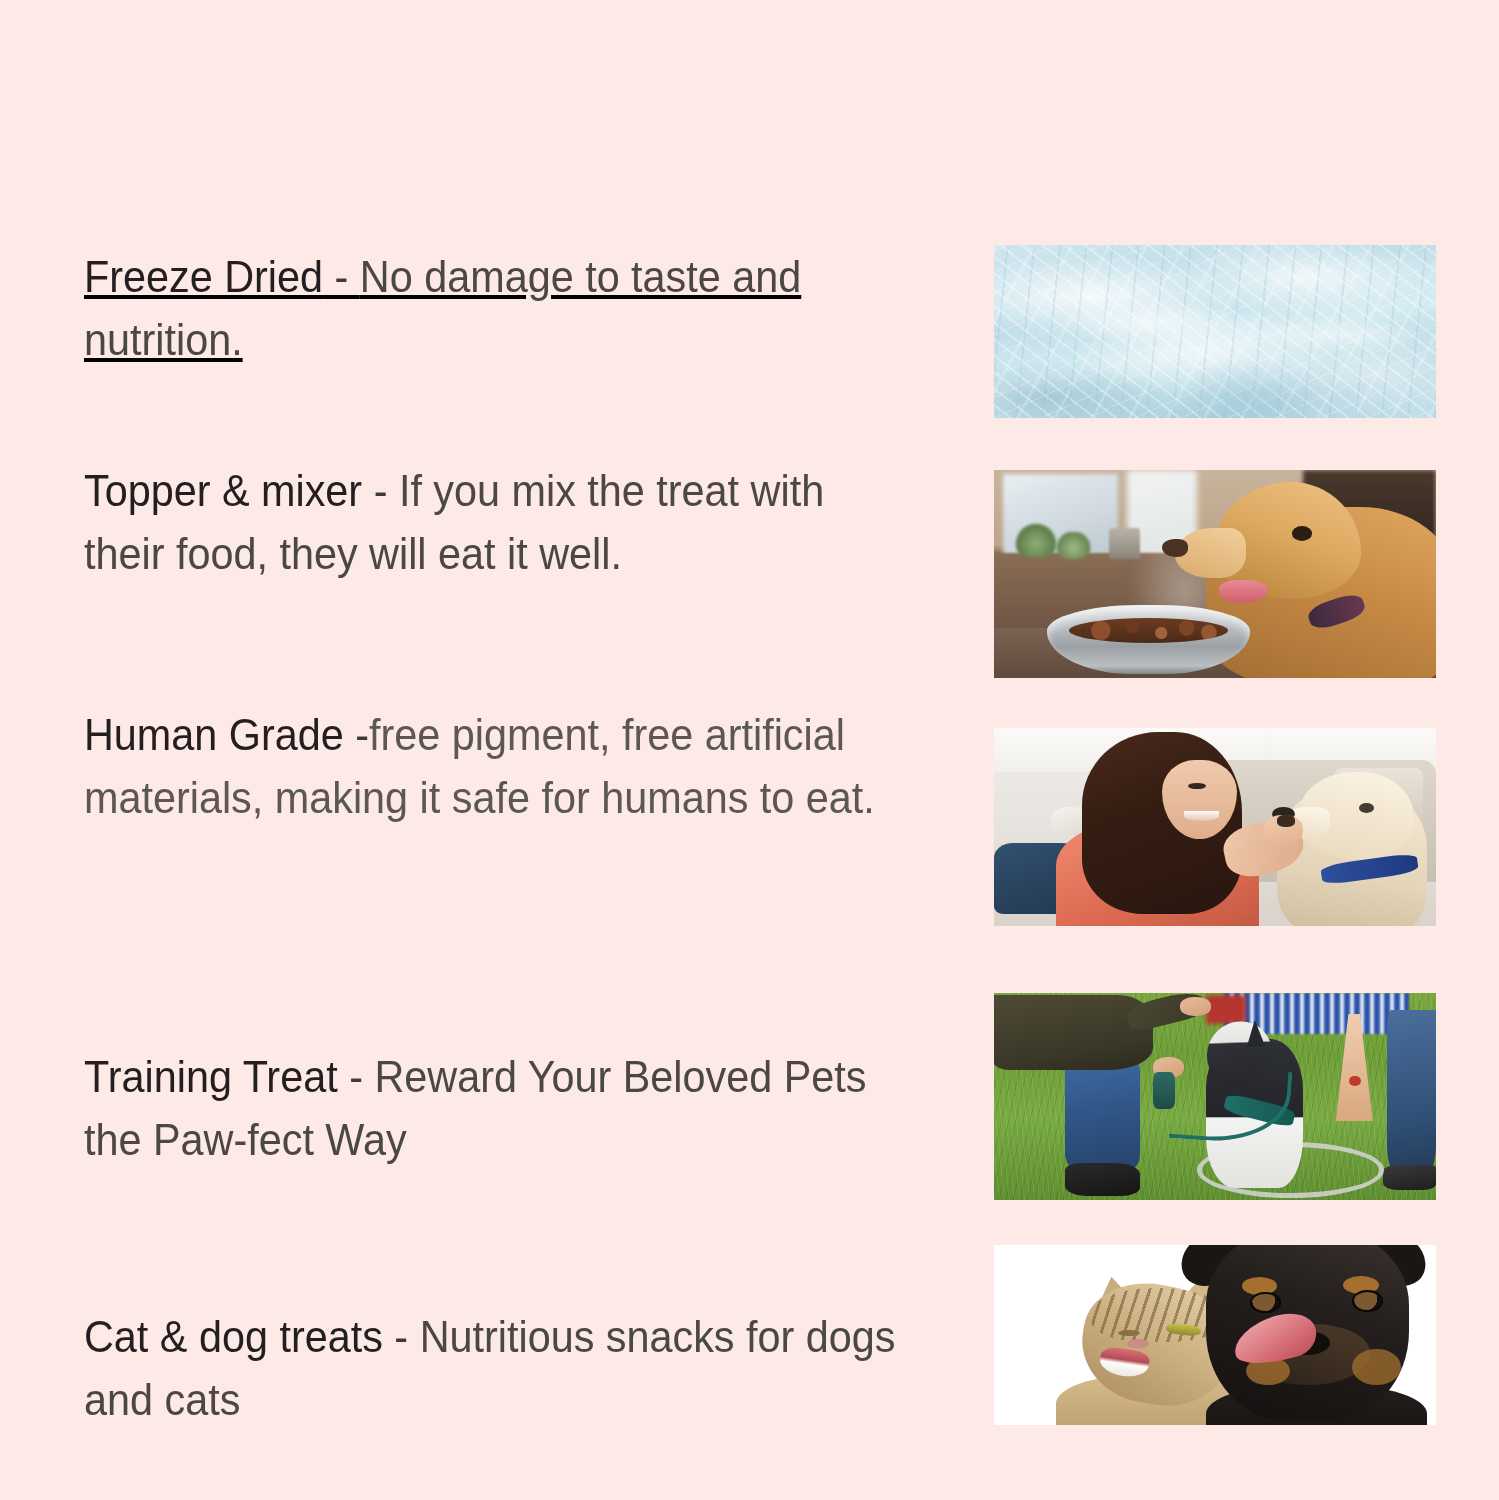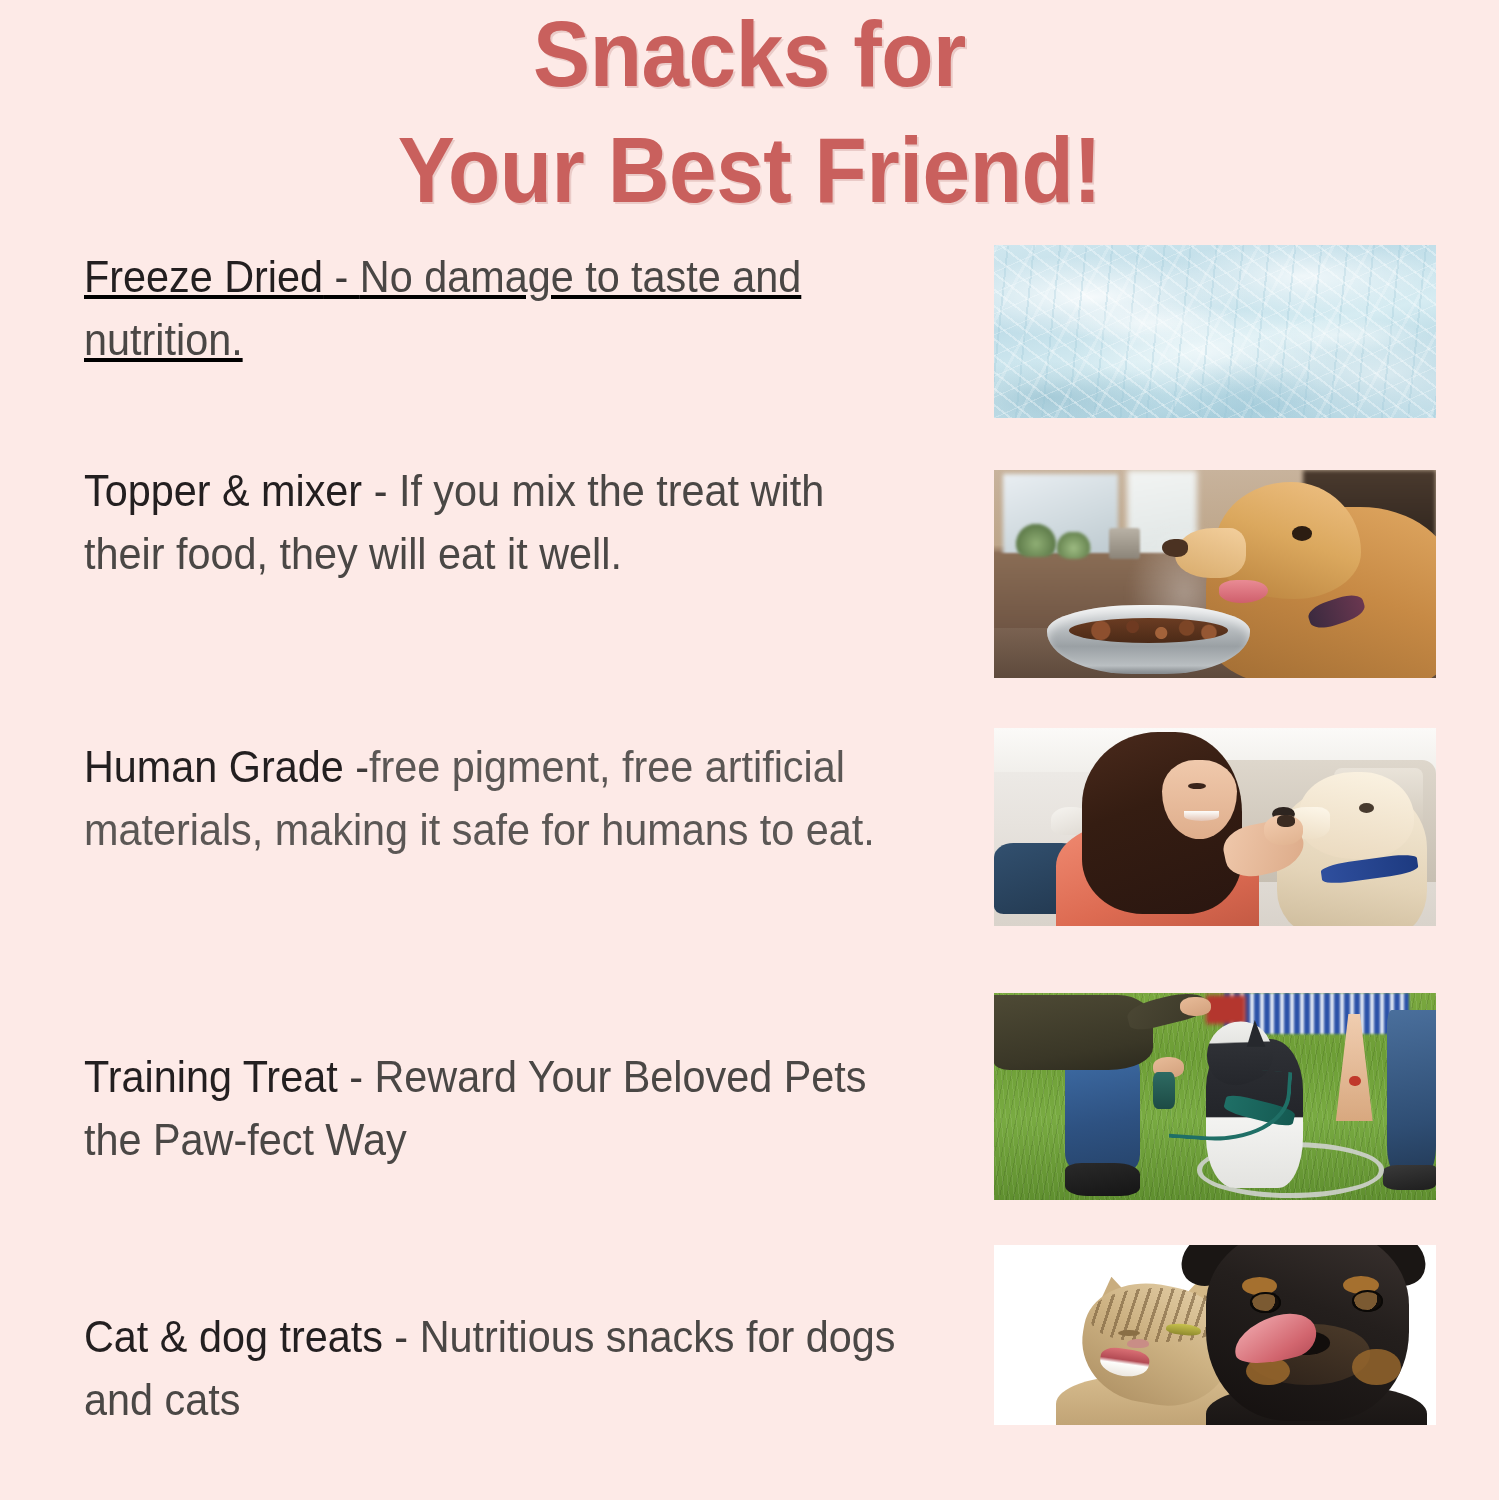--- a/index.html
+++ b/index.html
@@ -73,21 +73,21 @@
   }
   .f-sep { color: #3e3a39; }
   .f-desc { color: #4a4745; }
 
   
   .feature.muted p,
   .feature.muted .f-desc { color: #5b5755; }
 
   .feature.f1 { top: 0; text-decoration: underline; }
   .feature.f2 { top: 214px; }
-  .feature.f3 { top: 490px; }
+  .feature.f3 { top: 458px; }
   .feature.f4 { top: 800px; }
   .feature.f5 { top: 1060px; }
 
   
   .shots {
     position: absolute;
     left: 994px;
     top: 0;
     width: 442px;
     height: 1500px;
@@ -558,24 +558,20 @@
     position: absolute; left: 14%; bottom: -12%; width: 46%; height: 40%;
     background: linear-gradient(180deg,#d6bb8d,#b89a6c);
     border-radius: 40% 44% 0 0;
   }
 </style>
 </head>
 <body>
 
 <div class="page">
 
-  <div class="title-block">
-    <span class="title-line l1">Snacks for</span>
-    <span class="title-line l2">Your Best Friend!</span>
-  </div>
 
   <div class="features">
 
     <div class="feature f1">
       <p>
         <span class="f-term">Freeze Dried</span><span class="f-sep"> - </span><span class="f-desc">No damage to taste and nutrition.</span>
       </p>
     </div>
 
     <div class="feature f2">

